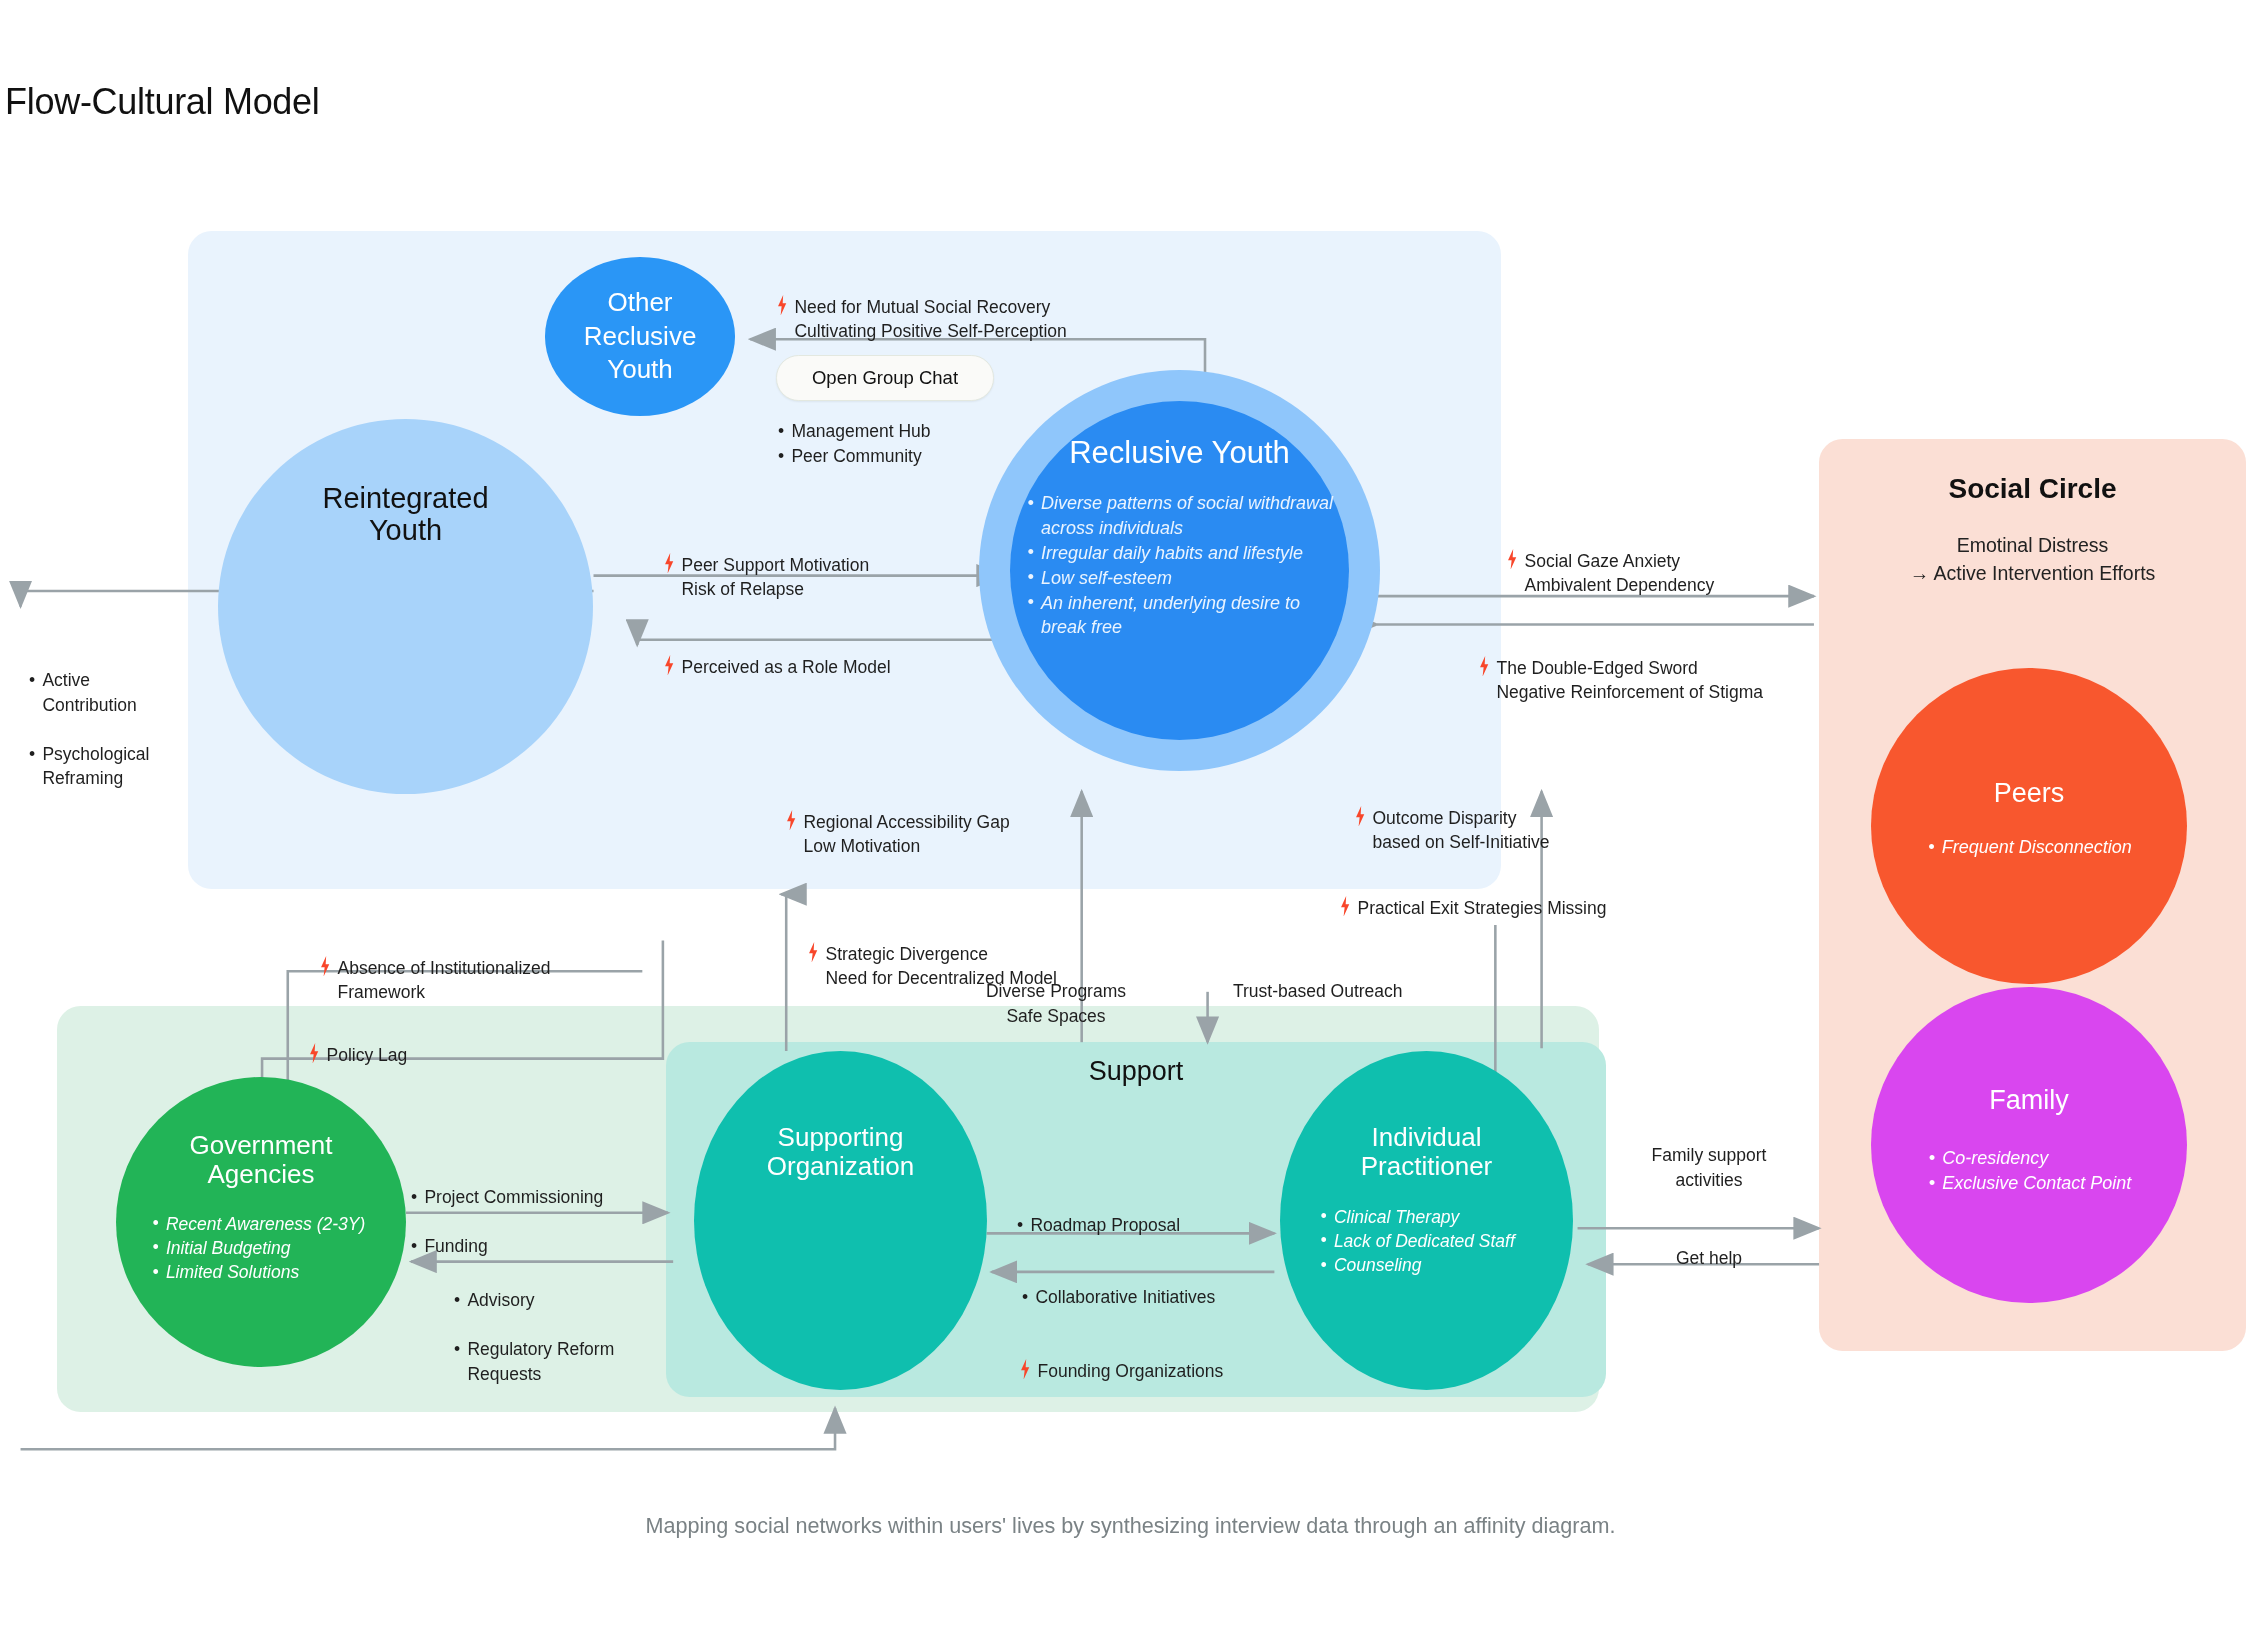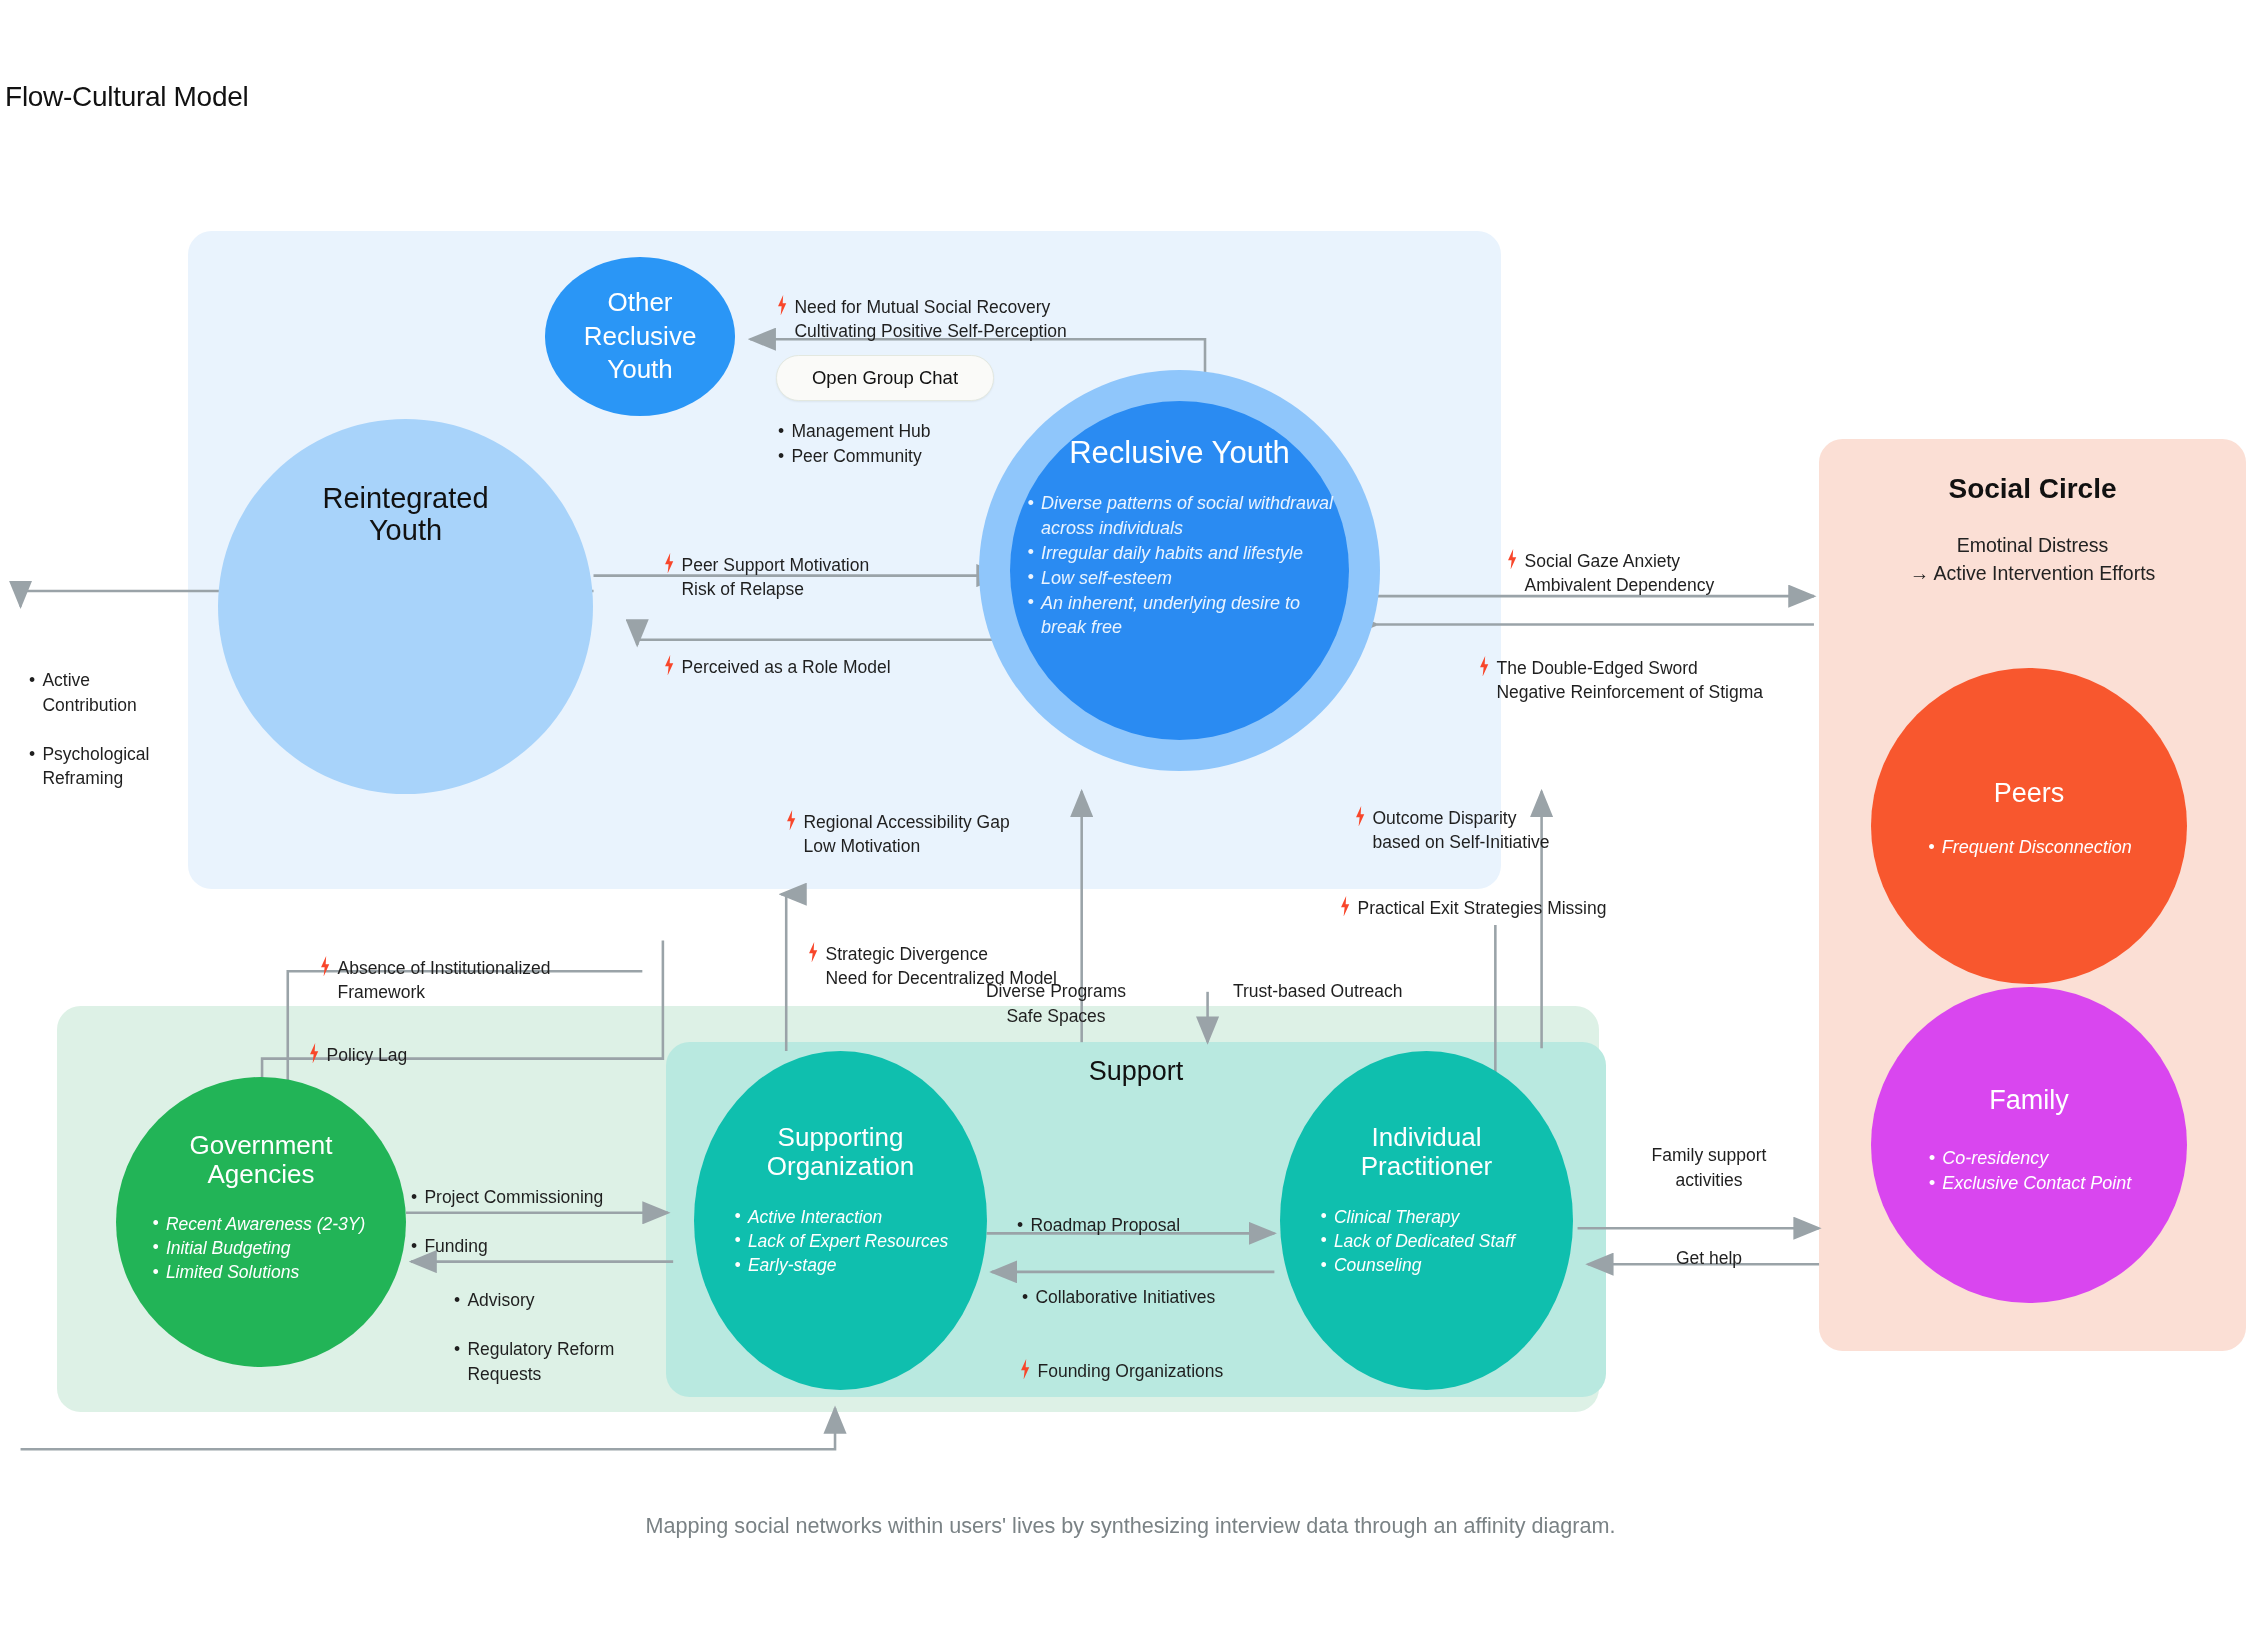--- a/index.html
+++ b/index.html
@@ -1,19 +1,19 @@
 <!DOCTYPE html>
 <html style="font-size:8.2px"><head>
 <meta charset="utf-8">
 <style>
   html,body{margin:0;padding:0;background:#fff;}
   body{width:2261px;height:1626px;position:relative;overflow:hidden;
        font-family:"Liberation Sans","DejaVu Sans",sans-serif;color:#1f1f1f;}
   .abs{position:absolute;}
-  #title{left:5.1px;top:81px;font-size:28px;letter-spacing:-0.3px;color:#111;}
+  #title{left:5.1px;top:81px;font-size:36px;letter-spacing:-0.3px;color:#111;}
   
   .panel{position:absolute;border-radius:23.6px;}
   #panel-blue {left:188px; top:231px;  width:1313px; height:658px; background:#e9f3fd;}
   #panel-green{left:57px; top:1006px; width:1542px; height:406px;  background:#ddf1e6;}
   #panel-teal {left:666px;top:1042px; width:940px; height:355px;  background:#b9e9e0;}
   #panel-pink {left:1819px;top:439px;  width:427px;  height:912px; background:#fbdfd5;}
   
   .node{position:absolute;border-radius:50%;display:flex;flex-direction:column;
         align-items:center;justify-content:flex-start;box-sizing:border-box;}
   .node .ttl{font-size:27px;line-height:1.12;text-align:center;font-weight:400;}
@@ -178,25 +178,20 @@
   <ul>
     <li>Recent Awareness (2-3Y)</li>
     <li>Initial Budgeting</li>
     <li>Limited Solutions</li>
   </ul>
 </div>
 
 <div class="node" id="n-sorg">
   <div class="ttl" style="white-space:pre-line">Supporting
 Organization</div>
-  <ul>
-    <li>Active Interaction</li>
-    <li>Lack of Expert Resources</li>
-    <li>Early-stage</li>
-  </ul>
 </div>
 
 <div class="node" id="n-prac">
   <div class="ttl" style="white-space:pre-line">Individual
 Practitioner</div>
   <ul>
     <li>Clinical Therapy</li>
     <li>Lack of Dedicated Staff</li>
     <li>Counseling</li>
   </ul>

